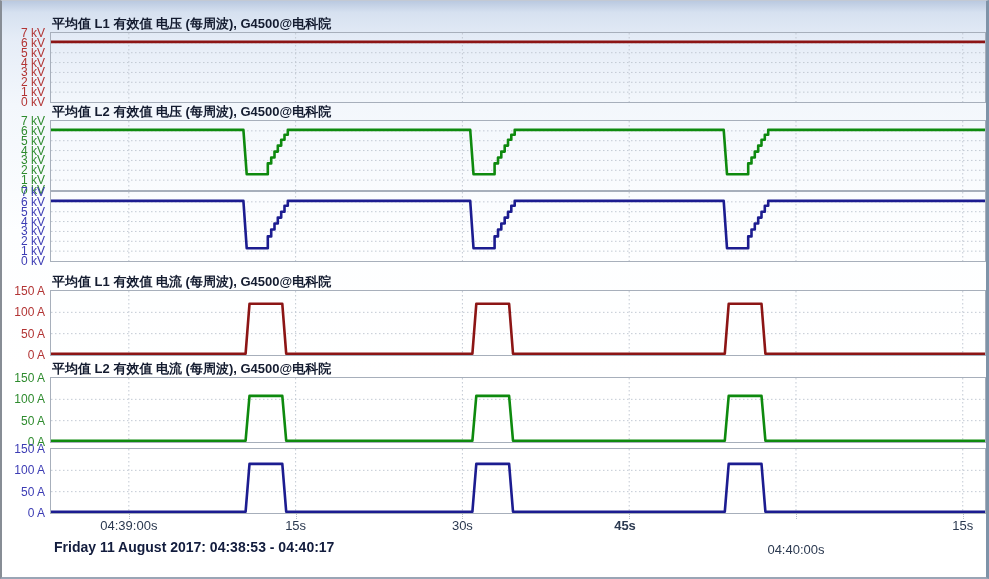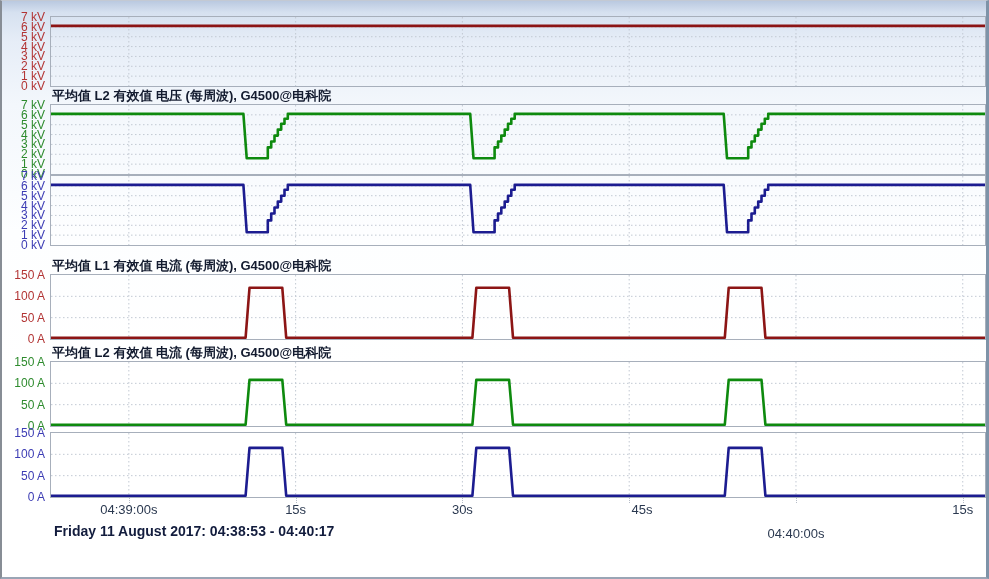--- a/index.html
+++ b/index.html
@@ -53,20 +53,21 @@
     color:#121c3d;
     white-space:nowrap;
   }
 </style>
 </head>
 <body>
 
 <div class="app">
   <div id="charts">
       <div class="chart-block" style="margin-top: 15px;">
+        <div class="chart-title">平均值 L1 有效值 电压 (每周波), G4500@电科院</div>
         <div class="plot-row" style="height: 71px;">
           <span class="ylabel" style="color: rgb(178, 52, 52); top: -5px;">7 kV</span>
           <span class="ylabel" style="color: rgb(178, 52, 52); top: 5px;">6 kV</span>
           <span class="ylabel" style="color: rgb(178, 52, 52); top: 15px;">5 kV</span>
           <span class="ylabel" style="color: rgb(178, 52, 52); top: 25px;">4 kV</span>
           <span class="ylabel" style="color: rgb(178, 52, 52); top: 34px;">3 kV</span>
           <span class="ylabel" style="color: rgb(178, 52, 52); top: 44px;">2 kV</span>
           <span class="ylabel" style="color: rgb(178, 52, 52); top: 54px;">1 kV</span>
           <span class="ylabel" style="color: rgb(178, 52, 52); top: 64px;">0 kV</span>
           <div class="plot" style="width: 934px; height: 69px;">
@@ -214,21 +215,21 @@
       </div>
     </div>
   <div id="xaxis" class="xaxis-row">
       <span class="xtick-stub" style="left: 126.833px;"></span>
       <span class="xtick-label" style="left: 126.833px;">04:39:00s</span>
       <span class="xtick-stub" style="left: 293.619px;"></span>
       <span class="xtick-label" style="left: 293.619px;">15s</span>
       <span class="xtick-stub" style="left: 460.405px;"></span>
       <span class="xtick-label" style="left: 460.405px;">30s</span>
       <span class="xtick-stub" style="left: 627.19px;"></span>
-      <span class="xtick-label" style="left: 640px;">45s</span>
+      <span class="xtick-label" style="left: 623px; font-weight: bold;">45s</span>
       <span class="xtick-stub" style="left: 793.976px;"></span>
       <span class="xtick-label" style="left: 793.976px; margin-top: 24px;">04:40:00s</span>
       <span class="xtick-stub" style="left: 960.762px;"></span>
       <span class="xtick-label" style="left: 960.762px;">15s</span>
     </div>
   <div class="footer">
     <span>Friday 11 August 2017: 04:38:53 - 04:40:17</span>
   </div>
 </div>
 

